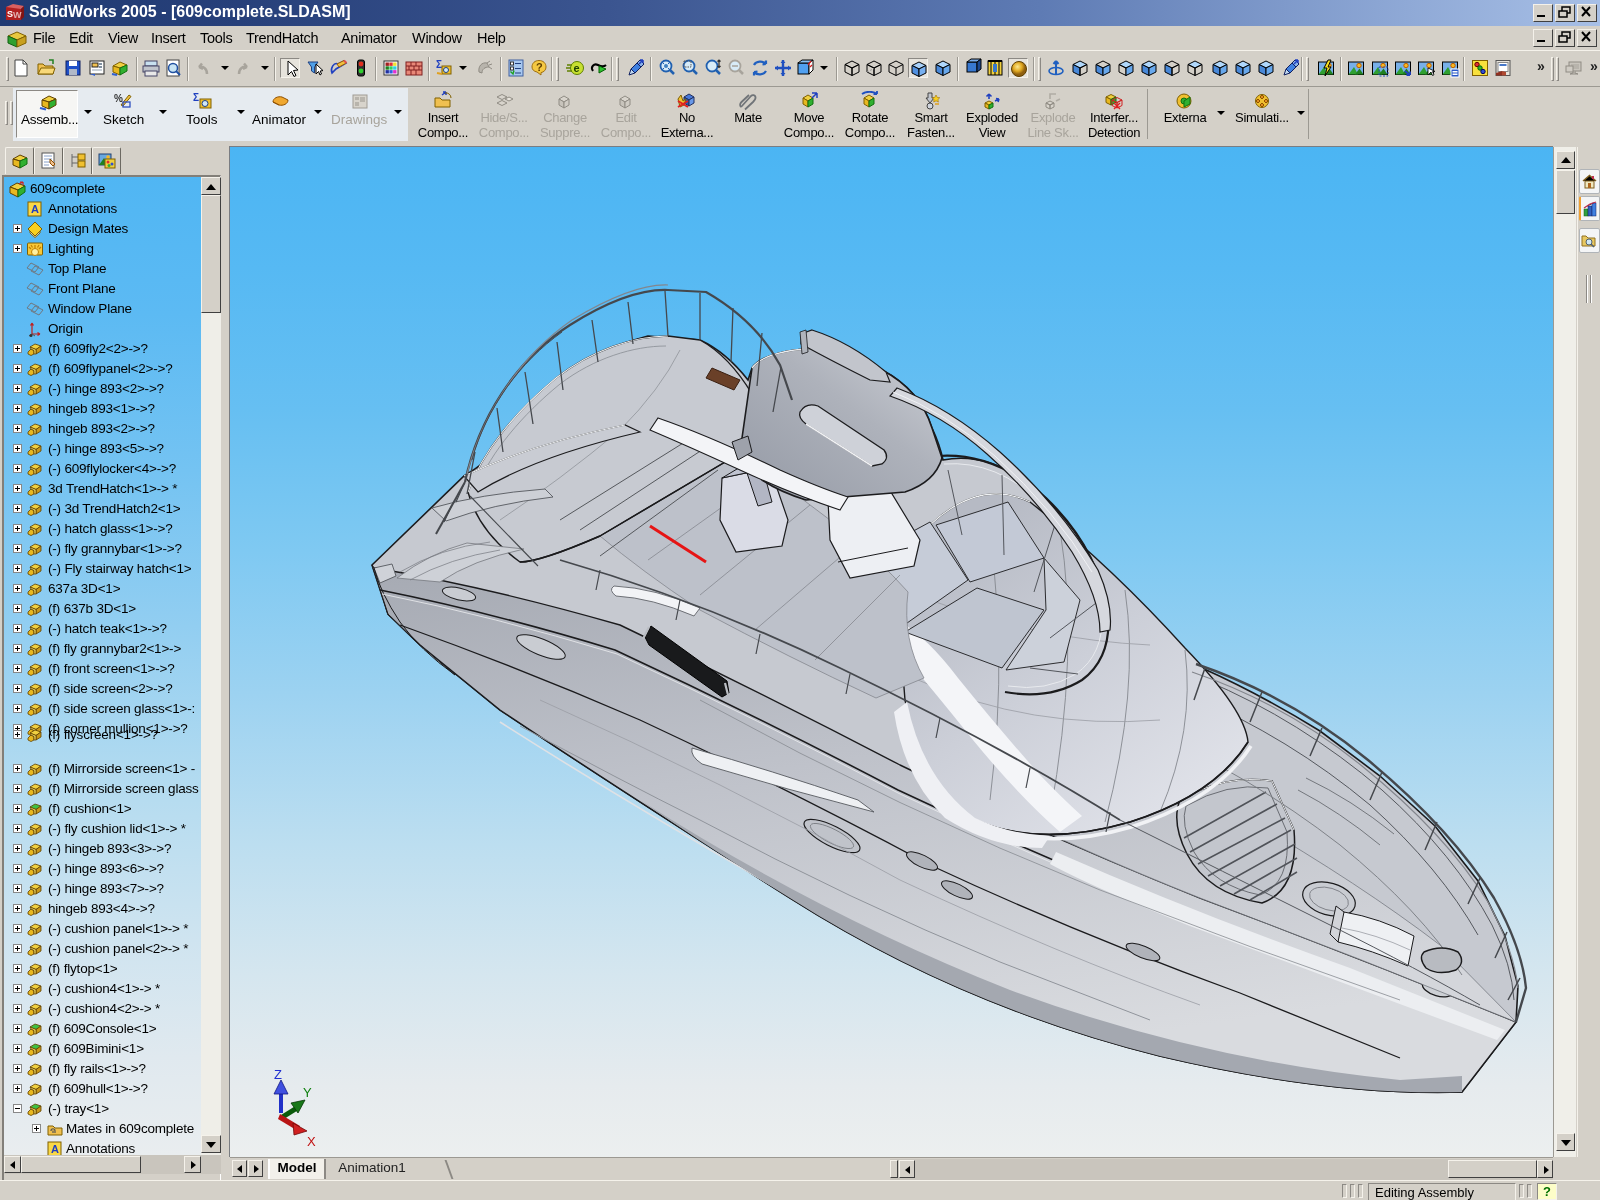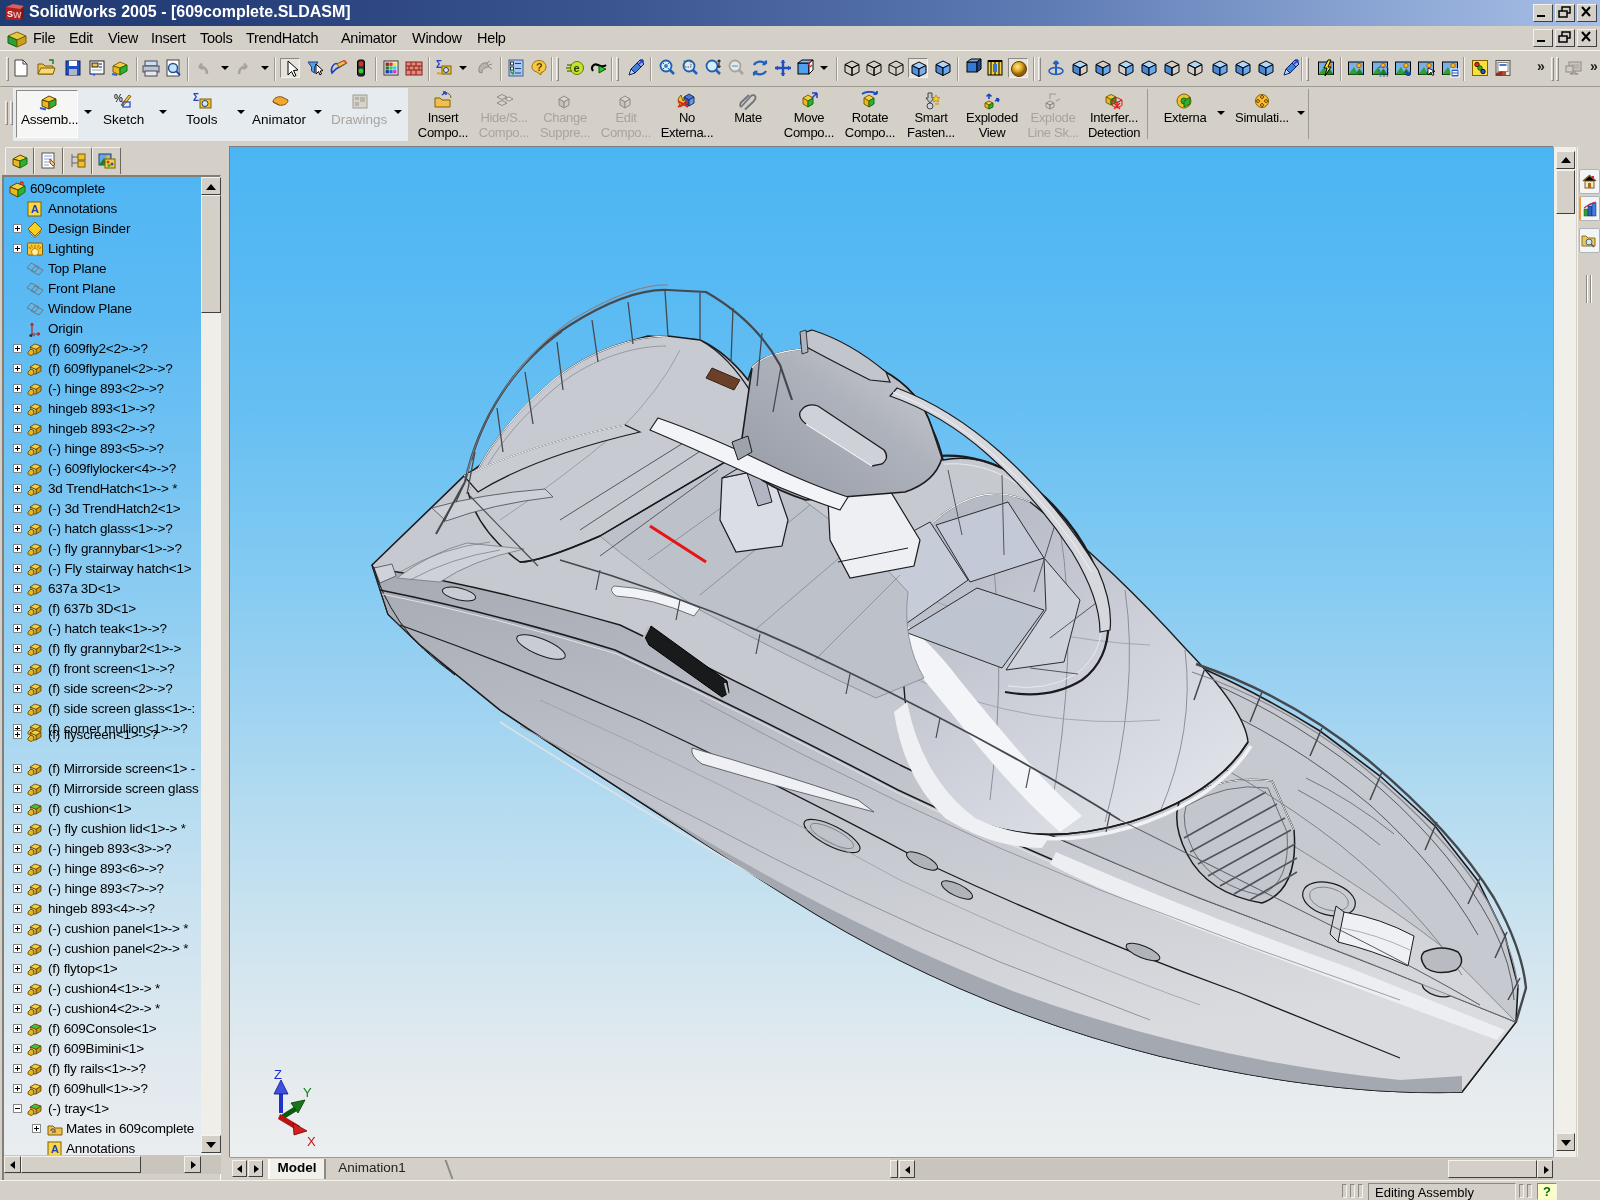--- a/index.html
+++ b/index.html
@@ -799,21 +799,21 @@
               <text x="5" y="13" font-size="11" font-weight="bold" fill="#2040c0">A</text>
             </svg></div>
           <div class="txt" style="left:44px">Annotations</div>
         </div>
         <div class="trow" style="top:42px">
           <div class="exp plus" style="left:9px"></div>
           <div class="ticn" style="left:22px"><svg width="18" height="18" viewBox="0 0 18 18">
               <path d="M9 2 L16 9 L9 16 L2 9 Z" fill="#f8d020" stroke="#806000"></path>
               <path d="M4 11 L9 16 L14 11 L14 13 L9 17.5 L4 13 Z" fill="#e8e4da" stroke="#806000"></path>
             </svg></div>
-          <div class="txt" style="left:44px">Design Binder</div>
+          <div class="txt" style="left:44px">Design Mates</div>
         </div>
         <div class="trow" style="top:62px">
           <div class="exp plus" style="left:9px"></div>
           <div class="ticn" style="left:22px"><svg width="18" height="18" viewBox="0 0 18 18">
               <rect x="1.5" y="3" width="15" height="12" rx="1" fill="#f8c838" stroke="#806000"></rect>
               <circle cx="9" cy="12" r="3.5" fill="#fff0a0" stroke="#c08000"></circle>
               <path d="M9 8 L9 5 M5 9 L3 7 M13 9 L15 7 M6.5 7.5 L5 5 M11.5 7.5 L13 5" stroke="#c08000" stroke-width="1.2"></path>
             </svg></div>
           <div class="txt" style="left:44px">Lighting</div>
         </div>

